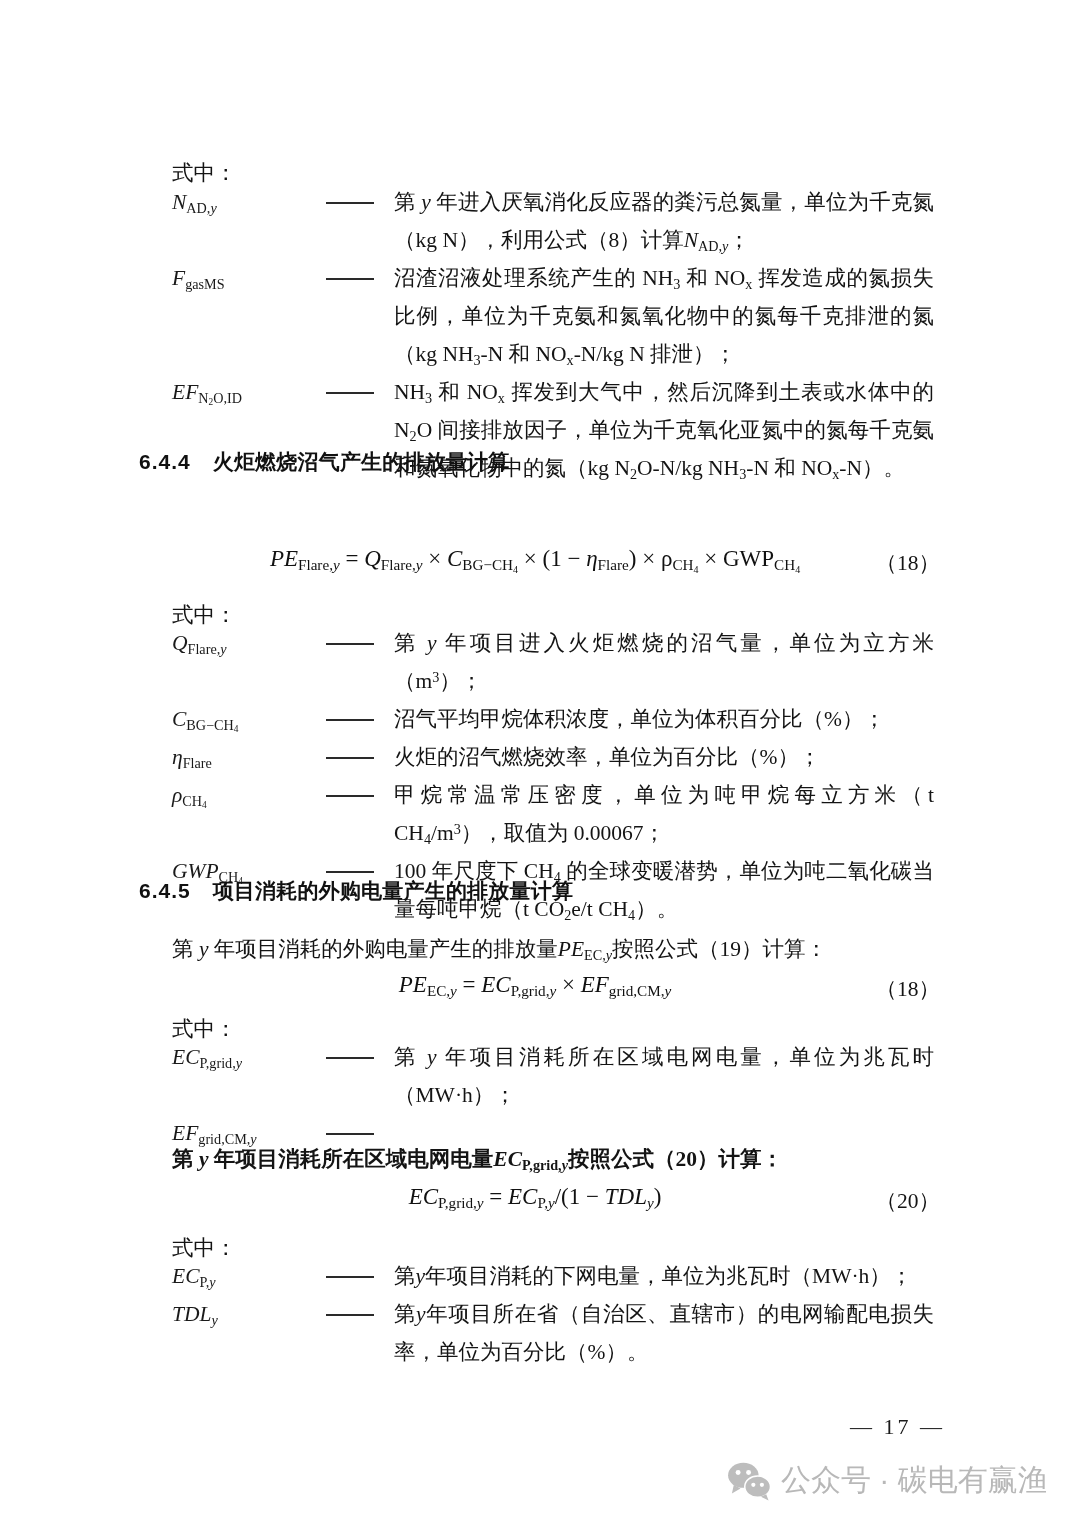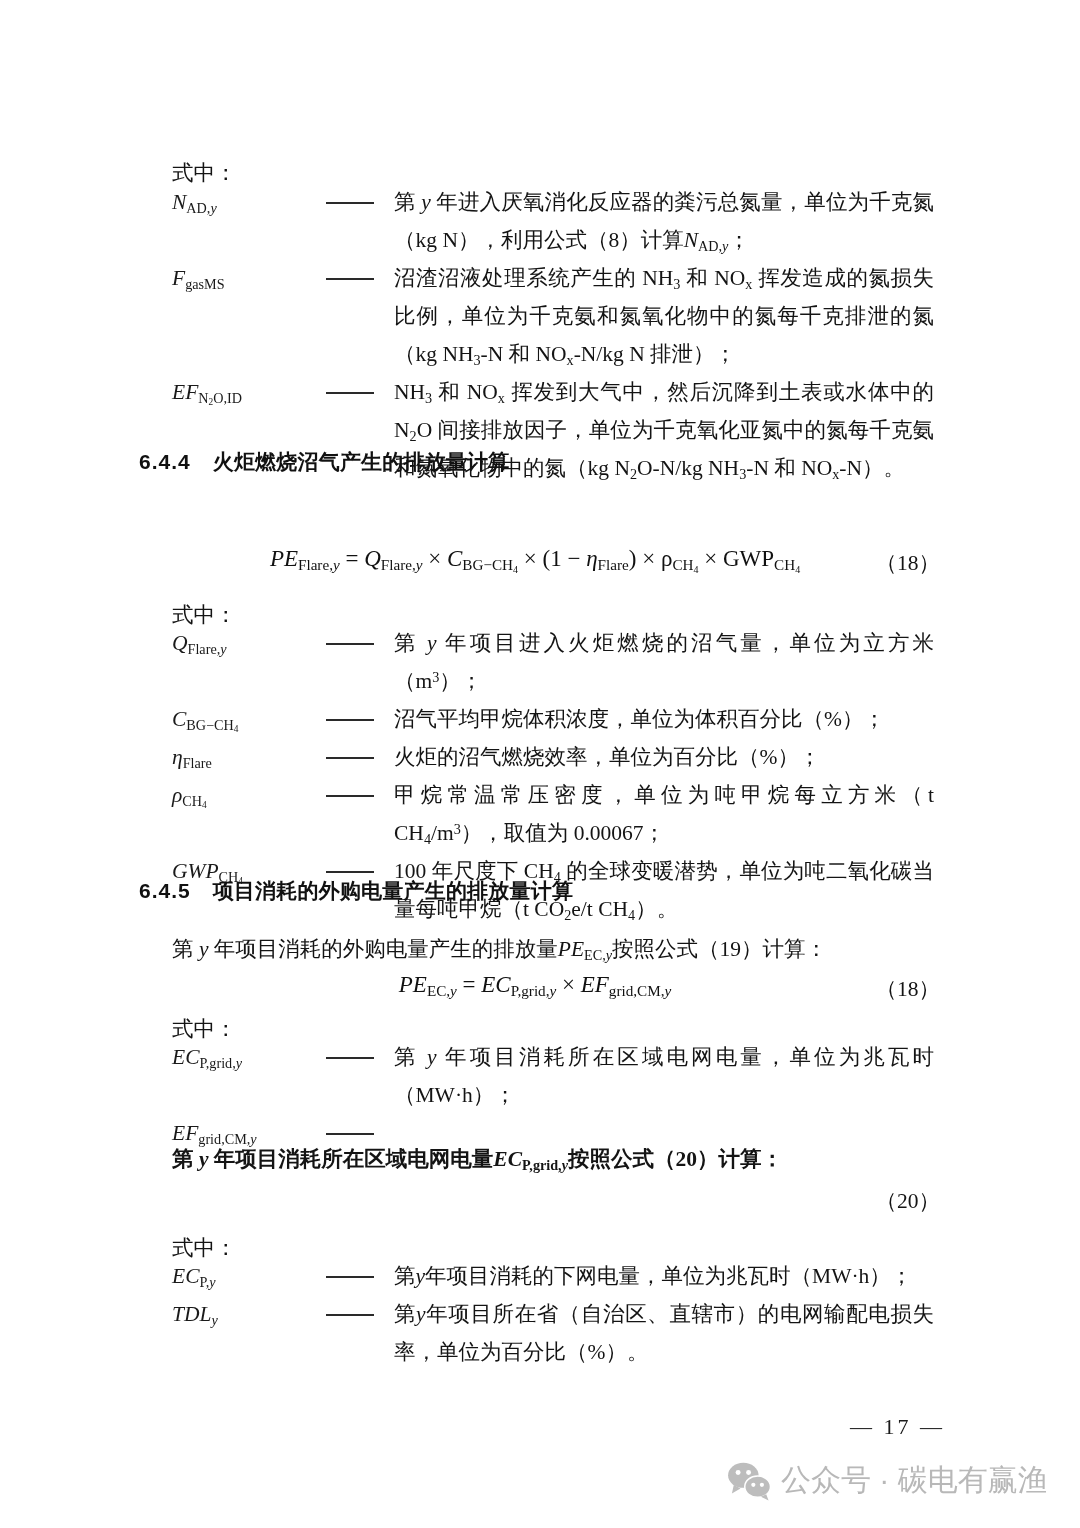--- a/index.html
+++ b/index.html
@@ -223,20 +223,21 @@
       </div>
       <div class="defrow">
         <div class="defsym"><span class="it">EF</span><sub class="up">grid,CM,<span class="it">y</span></sub></div>
         <div class="defdash"></div>
       </div>
     </div>
 
   <div class="para" id="intro-20" style="left:172px; top:1140px; width:762px;font-weight:bold;">第 <span class="it">y</span> 年项目消耗所在区域电网电量<span class="it">EC</span><sub class="up">P,grid,<span class="it">y</span></sub>按照公式（20）计算：</div>
 
   <div class="eqline" style="top:1184px;">
+    <span class="eqbody" id="eq20"><span class="it">EC</span><sub class="up">P,grid,<span class="it">y</span></sub> = <span class="it">EC</span><sub class="up">P,<span class="it">y</span></sub>/(1 − <span class="it">TDL</span><sub class="it"><span class="it">y</span></sub>)</span>
     <span class="eqnum">（20）</span>
   </div>
 
   <div class="body-text" style="left:172px; top:1229px;">式中：</div>
 
   <div class="deflist" id="deflist-4" style="left:172px; top:1257px; width:762px;">
       <div class="defrow">
         <div class="defsym"><span class="it">EC</span><sub class="up">P,<span class="it">y</span></sub></div>
         <div class="defdash"></div>
         <div class="defdesc">第<span class="it">y</span>年项目消耗的下网电量，单位为兆瓦时（MW·h）；</div>

